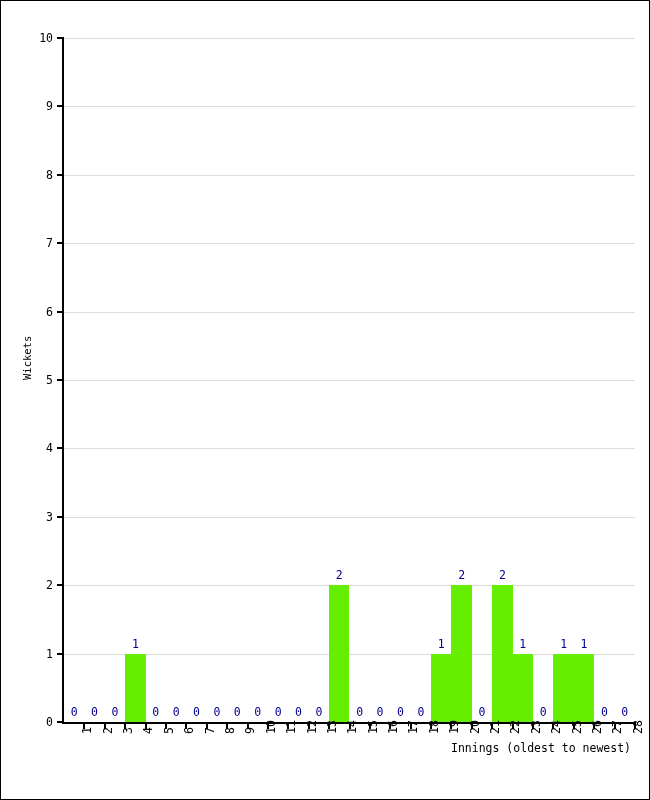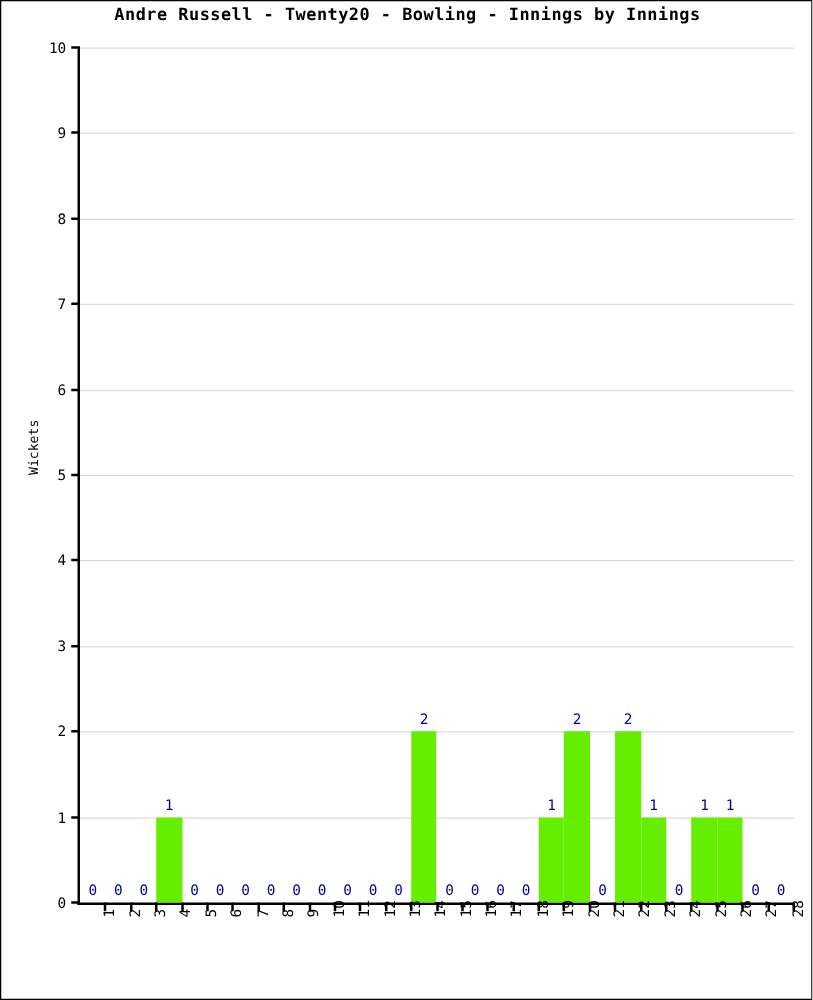--- a/index.html
+++ b/index.html
@@ -143,21 +143,20 @@
     font-size: 11.5px;
     color: #000000;
     white-space: nowrap;
   }
 </style>
 </head>
 <body>
 
 <div id="page">
 
-  <div id="chart-title">Andre Russell - Twenty20 - Bowling - Innings by Innings</div>
 
   <div id="y-axis-title">Wickets</div>
 
   <div id="plot-area">
     <div id="gridlines">
         <div class="gridline" style="top: 615.6px; background: rgb(220, 220, 220);"></div>
         <div class="gridline" style="top: 547.2px; background: rgb(220, 220, 220);"></div>
         <div class="gridline" style="top: 478.8px; background: rgb(220, 220, 220);"></div>
         <div class="gridline" style="top: 410.4px; background: rgb(220, 220, 220);"></div>
         <div class="gridline" style="top: 342px; background: rgb(220, 220, 220);"></div>
@@ -338,15 +337,16 @@
         <div class="xlabel" style="left: 505.625px;">25</div>
         <div class="xtick" style="left: 529.214px;"></div>
         <div class="xlabel" style="left: 526.018px;">26</div>
         <div class="xtick" style="left: 549.607px;"></div>
         <div class="xlabel" style="left: 546.411px;">27</div>
         <div class="xtick" style="left: 570px;"></div>
         <div class="xlabel" style="left: 566.804px;">28</div>
       </div>
   </div>
 
+  <div id="x-axis-title">Innings (oldest to newest)</div>
 
 
 </div>
 
 </body></html>

